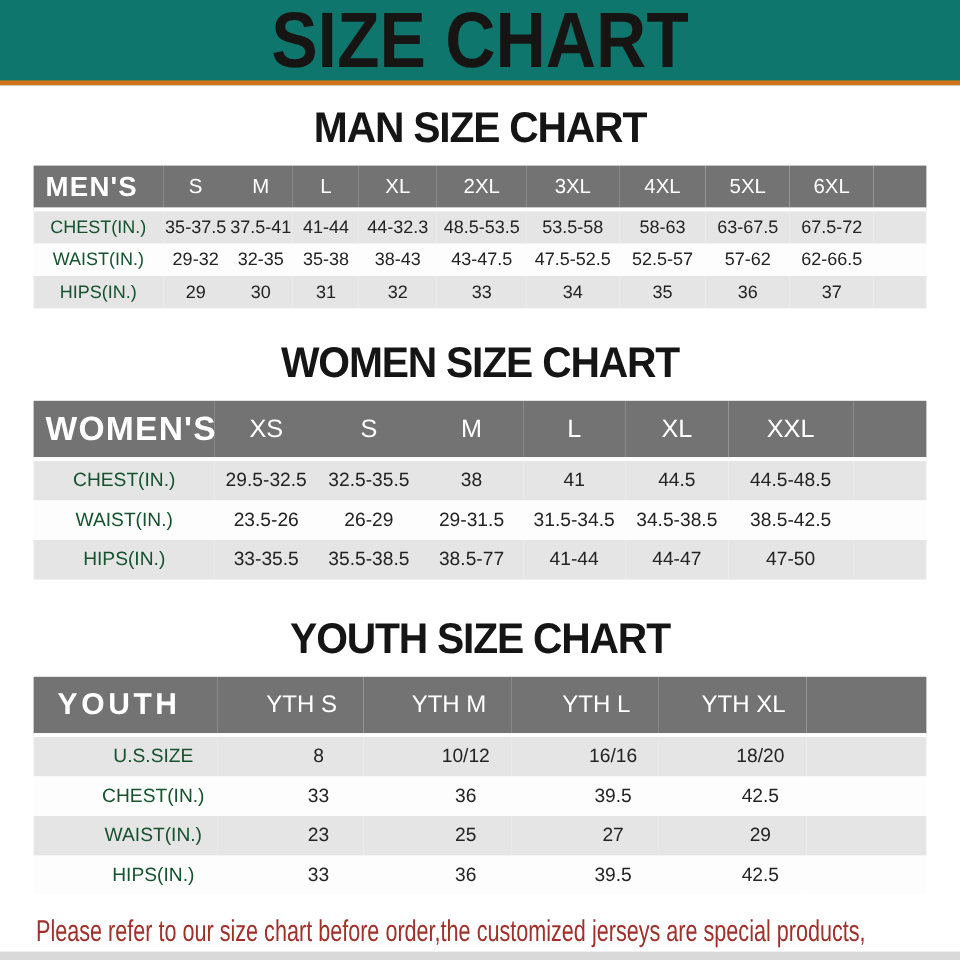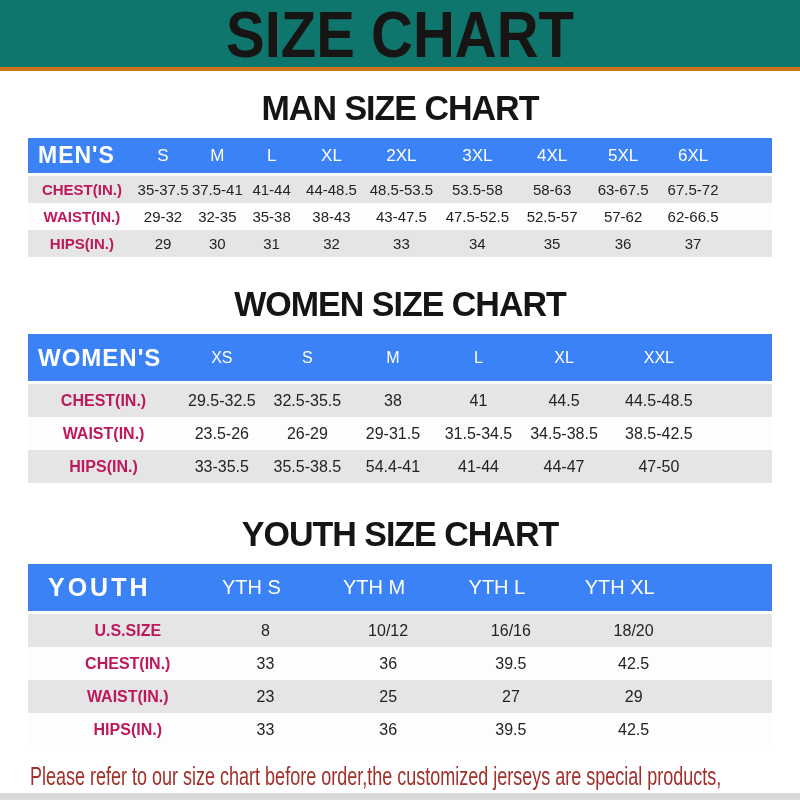--- a/index.html
+++ b/index.html
@@ -26,38 +26,38 @@
     transform:scaleY(1.05);transform-origin:center;
   }
   #man-heading{margin-top:17px;}
   #women-heading{margin-top:27px;}
   #youth-heading{margin-top:31px;}
   
   table{
     width:744px;margin:12px auto 0;border-collapse:collapse;table-layout:fixed;
   }
   thead th{
-    background:#3b82f6;color:#ffffff;font-weight:normal;
+    background:#737373;color:#ffffff;font-weight:normal;
     border-bottom:3px solid #ffffff;
   }
   th.corner{
     text-align:left;padding-left:10px;font-weight:bold;letter-spacing:1px;
     white-space:nowrap;
   }
   tbody td{text-align:center;vertical-align:middle;color:#232323;}
   tr.gray td{background:#E5E5E5;}
   tr.white td{background:#FDFDFD;}
-  td.rowlabel{font-size:15px;color:#be185d;font-weight:bold;}
+  td.rowlabel{font-size:15px;color:#14532d;}
   
   #men-table thead th{height:33px;font-size:17px;}
   #men-table th.corner{font-size:23px;}
   #men-table tbody td{height:25px;font-size:15px;}
   
-  #women-table thead th{height:45px;font-size:16px;}
-  #women-table th.corner{font-size:24px;}
+  #women-table thead th{height:45px;font-size:21px;}
+  #women-table th.corner{font-size:28px;}
   #women-table tbody td{height:31px;font-size:16px;}
   
   #youth-table thead th{height:45px;font-size:20px;padding-left:20px;}
   #youth-table th.corner{font-size:25px;letter-spacing:3px;}
   #youth-table tbody td{height:31px;font-size:16px;padding-left:48px;}
   
   .disclaimer{margin:15px 0 0 30px;color:#A1302B;}
   .disclaimer-line{
     display:inline-block;white-space:nowrap;font-size:25px;line-height:31px;
     transform:scaleX(0.72);transform-origin:0 50%;
@@ -104,21 +104,21 @@
       <th>6XL</th>
       <th></th>
     </tr>
   </thead>
   <tbody>
     <tr class="gray">
       <td class="rowlabel">CHEST(IN.)</td>
       <td>35-37.5</td>
       <td>37.5-41</td>
       <td>41-44</td>
-      <td>44-48.5</td>
+      <td>44-32.3</td>
       <td>48.5-53.5</td>
       <td>53.5-58</td>
       <td>58-63</td>
       <td>63-67.5</td>
       <td>67.5-72</td>
       <td></td>
     </tr>
     <tr class="white">
       <td class="rowlabel">WAIST(IN.)</td>
       <td>29-32</td>
@@ -191,21 +191,21 @@
       <td>29-31.5</td>
       <td>31.5-34.5</td>
       <td>34.5-38.5</td>
       <td>38.5-42.5</td>
       <td></td>
     </tr>
     <tr class="gray">
       <td class="rowlabel">HIPS(IN.)</td>
       <td>33-35.5</td>
       <td>35.5-38.5</td>
-      <td>54.4-41</td>
+      <td>38.5-77</td>
       <td>41-44</td>
       <td>44-47</td>
       <td>47-50</td>
       <td></td>
     </tr>
   </tbody>
 </table>
 
 <h2 class="section-heading" id="youth-heading">YOUTH SIZE CHART</h2>
 

